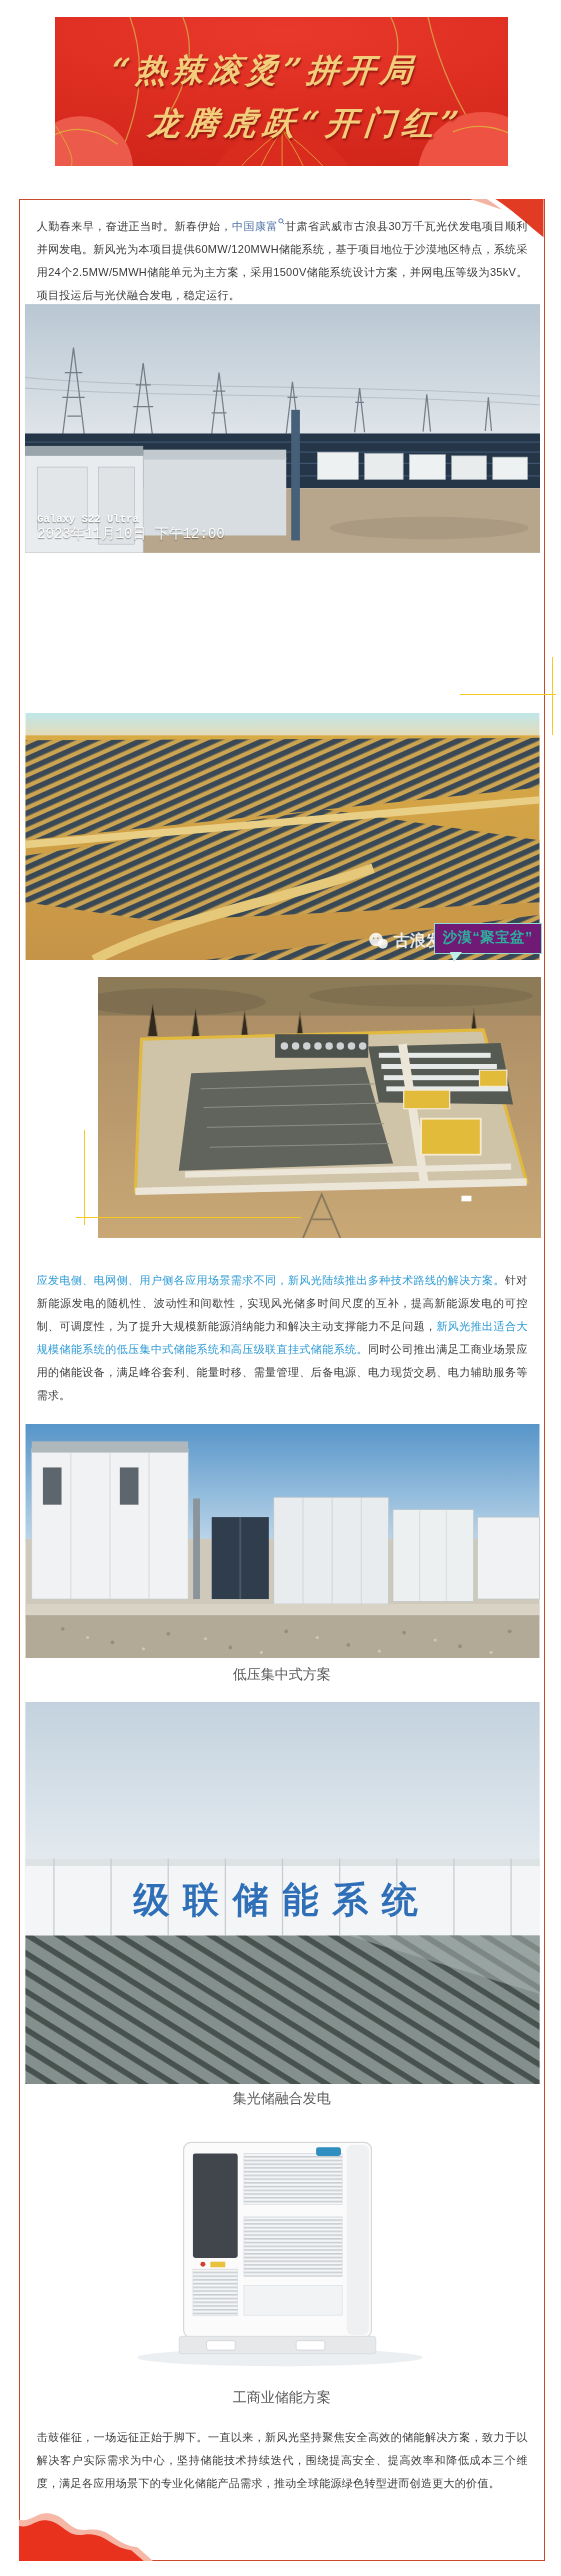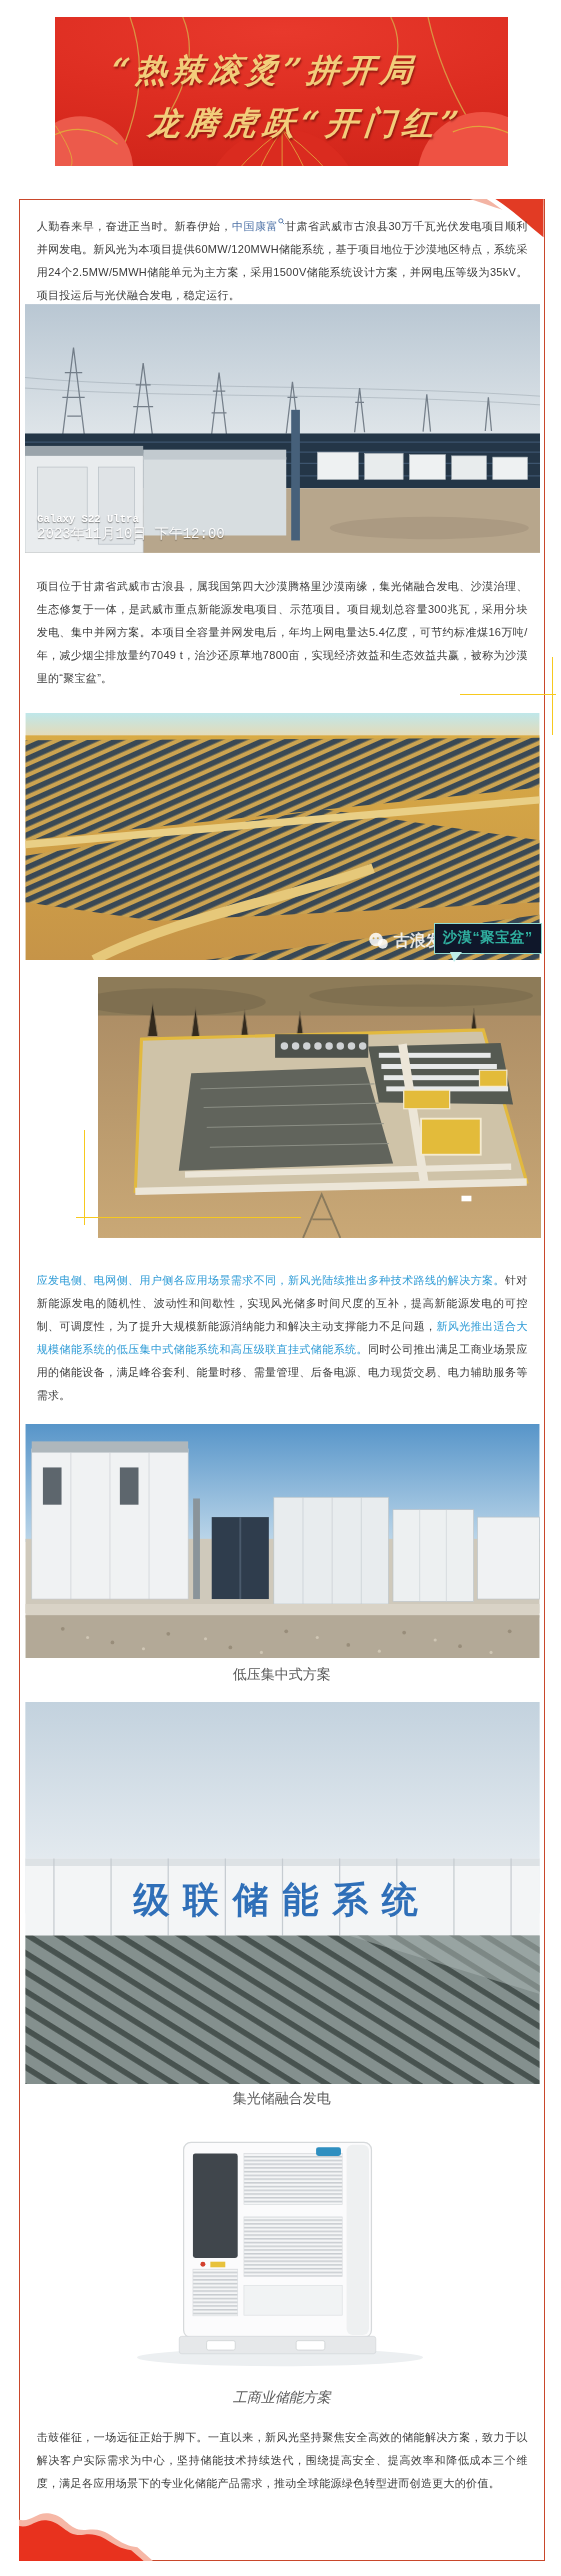--- a/index.html
+++ b/index.html
@@ -34,29 +34,29 @@
   .photo{position:absolute;left:5px;width:515px;overflow:hidden;}
   .photo svg{display:block;}
   .photo1{top:104px;height:249px;font-family:Liberation Mono, monospace;}
   .photo2{top:513px;height:247px;overflow:visible;}
   .photo3{top:777px;left:78px;width:443px;height:261px;}
   .photo4{top:1224px;height:234px;}
   .photo5{top:1502px;height:462px;}
   .photo6{top:1926px;height:249px;}
 
   .caption{position:absolute;left:0;width:524px;text-align:center;font-size:14px;color:#595959;}
-  .cap1{top:1466px;} .cap2{top:1890px;} .cap3{top:2189px;font-style:italic;}
+  .cap1{top:1466px;} .cap2{top:1890px;} .cap3{top:2189px;}
 
   
   .wm1{position:absolute;left:12.4px;top:209px;color:#fff;text-shadow:0 0.6px 1.2px rgba(0,0,0,.45);}
   .wm1 .l1{font-size:10.6px;font-weight:bold;}
   .wm1 .l2{font-size:14px;opacity:.92;}
   .wm2{position:absolute;left:343px;top:218px;color:rgba(255,255,255,.85);font-size:16px;font-weight:bold;
     display:flex;align-items:center;gap:5px;}
-  .bubble{position:absolute;left:409px;top:210px;width:106px;height:29px;background:#0f172a;
+  .bubble{position:absolute;left:409px;top:210px;width:106px;height:29px;background:#701a75;
     border:1.2px solid #8fdcd4;color:#2fae9e;font-weight:bold;font-size:14.3px;line-height:27px;
     text-align:center;letter-spacing:0.6px;z-index:5;}
   .bubble:after{content:"";position:absolute;left:15px;bottom:-9.3px;width:0;height:0;
     border-left:4.4px solid transparent;border-right:8.7px solid transparent;border-top:10px solid #bfeeea;}
 
   
   .ydeco{position:absolute;background:#f7c91e;z-index:4;}
   .ydA-h{left:460px;top:694px;width:96px;height:1.2px;}
   .ydA-v{left:552px;top:657px;width:1.2px;height:78px;}
   .ydB-v{left:84px;top:1130px;width:1.2px;height:95px;}
@@ -157,21 +157,20 @@
           <rect x="20" y="262" width="80" height="100" fill="#e2e6e8" stroke="#b3bac0"></rect>
           <rect x="428" y="170" width="14" height="210" fill="#46607a"></rect>
         </g>
       </svg>
       <div class="wm1">
         <div class="l1">Galaxy S22 Ultra</div>
         <div class="l2">2023年11月10日 下午12:00</div>
       </div>
     </div>
 
-    <div class="para p2">项目位于甘肃省武威市古浪县，属我国第四大沙漠腾格里沙漠南缘，集光储融合发电、沙漠治理、生态修复于一体，是武威市重点新能源发电项目、示范项目。项目规划总容量300兆瓦，采用分块发电、集中并网方案。本项目全容量并网发电后，年均上网电量达5.4亿度，可节约标准煤16万吨/年，减少烟尘排放量约7049 t，治沙还原草地7800亩，实现经济效益和生态效益共赢，被称为沙漠里的“聚宝盆”。</div>
 
     <div class="photo photo2">
       <svg width="515" height="247" viewBox="0 0 828 398">
         <defs>
           <linearGradient id="sky2" x1="0" y1="0" x2="0" y2="1">
             <stop offset="0" stop-color="#bfe7ea"></stop>
               <stop offset="1" stop-color="#ead9b0"></stop>
           </linearGradient>
           <linearGradient id="sand2" x1="0" y1="0" x2="0" y2="1">
             <stop offset="0" stop-color="#d9ab45"></stop>

